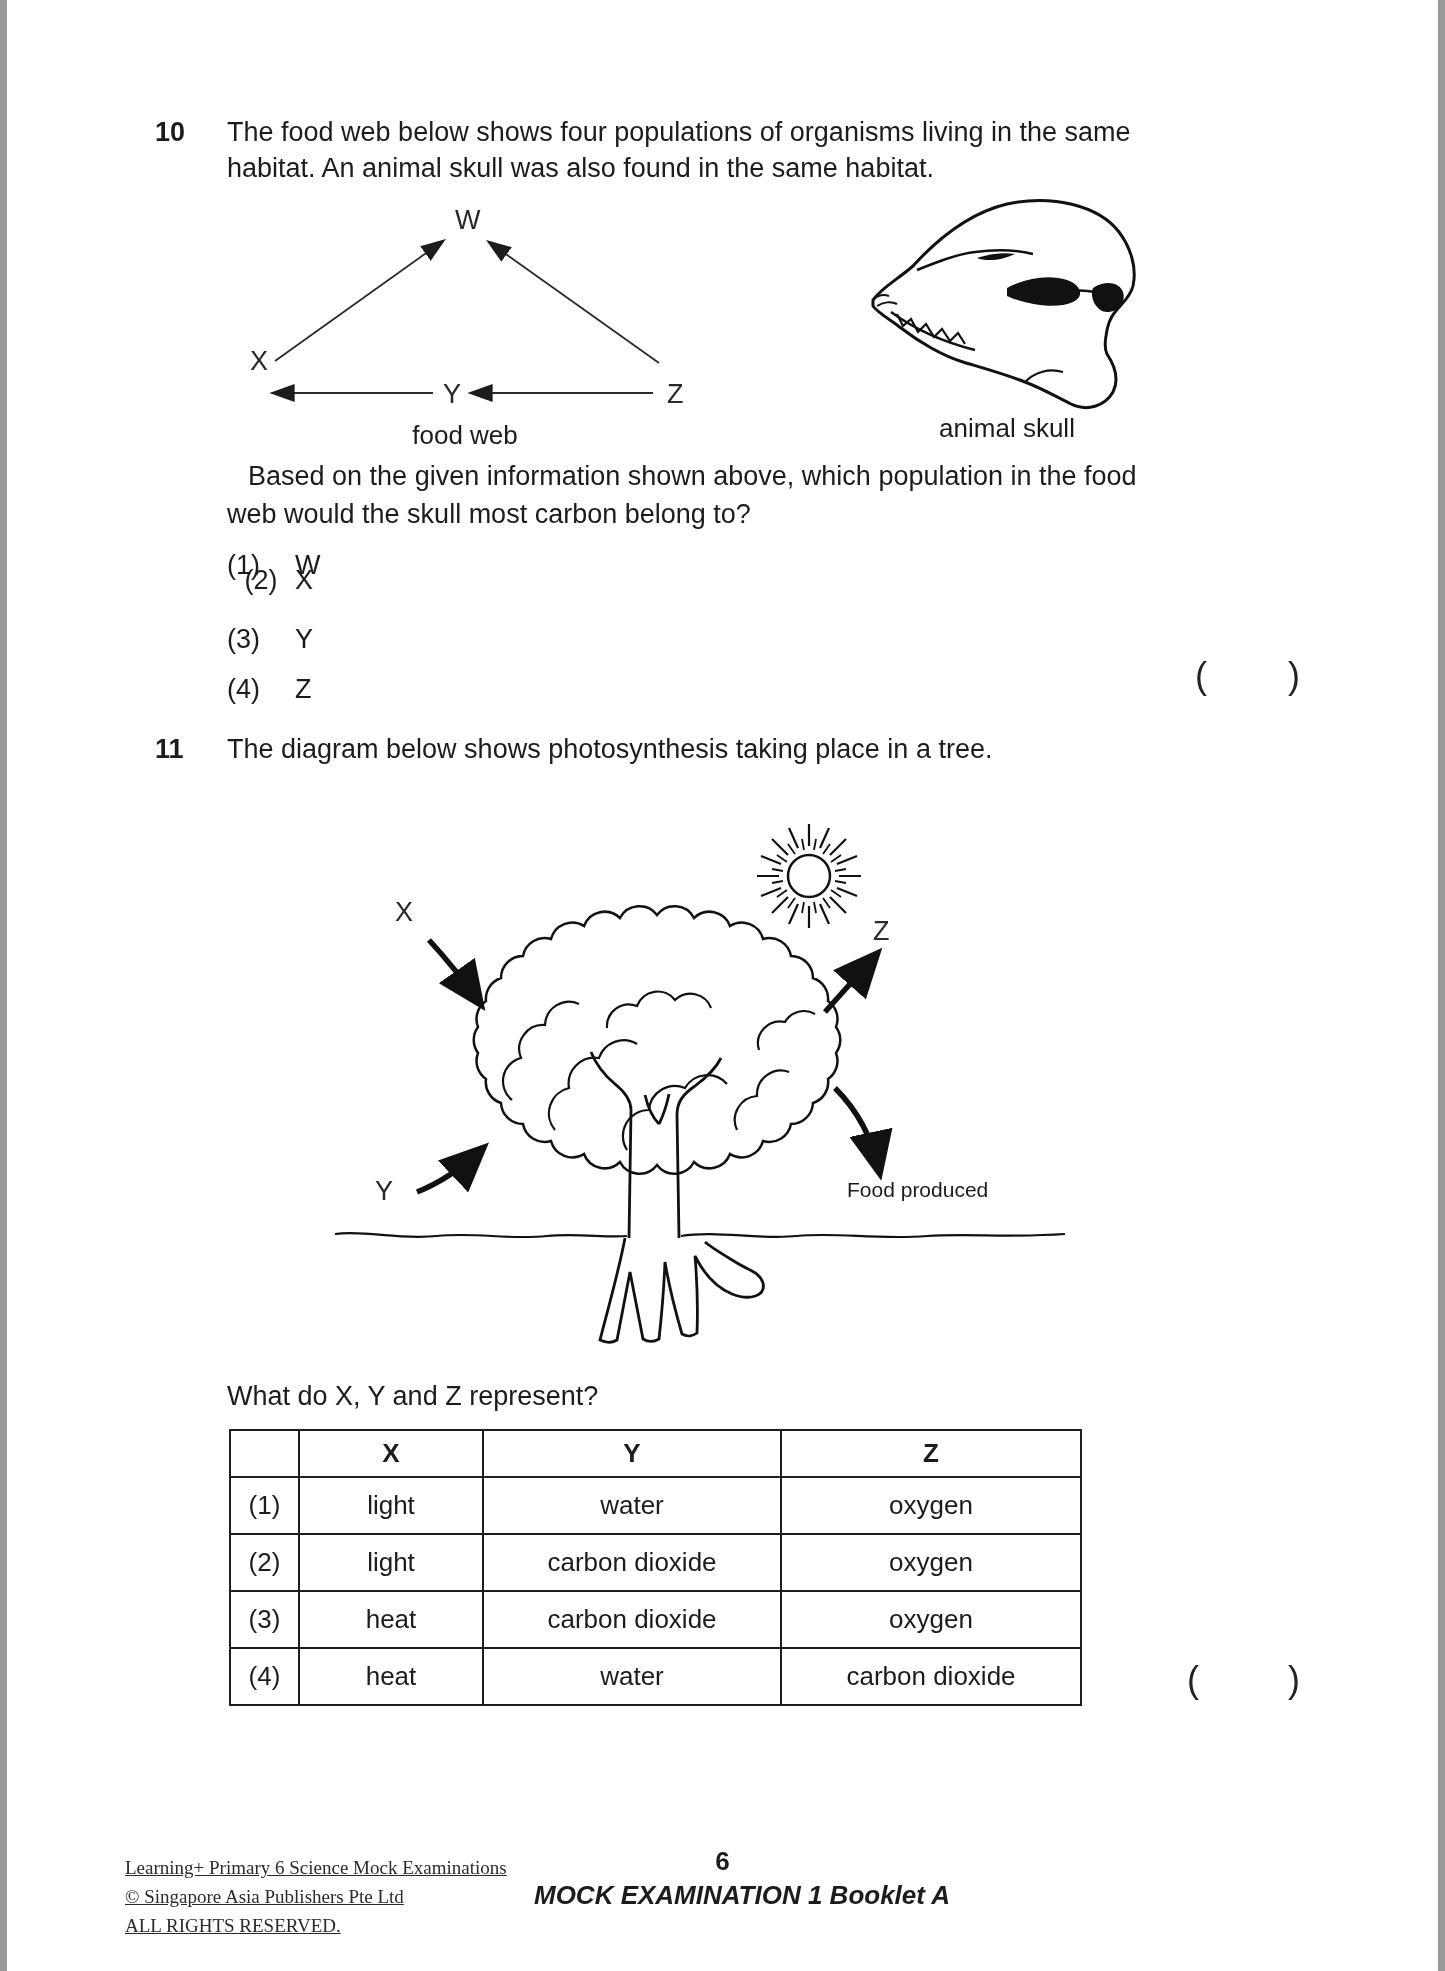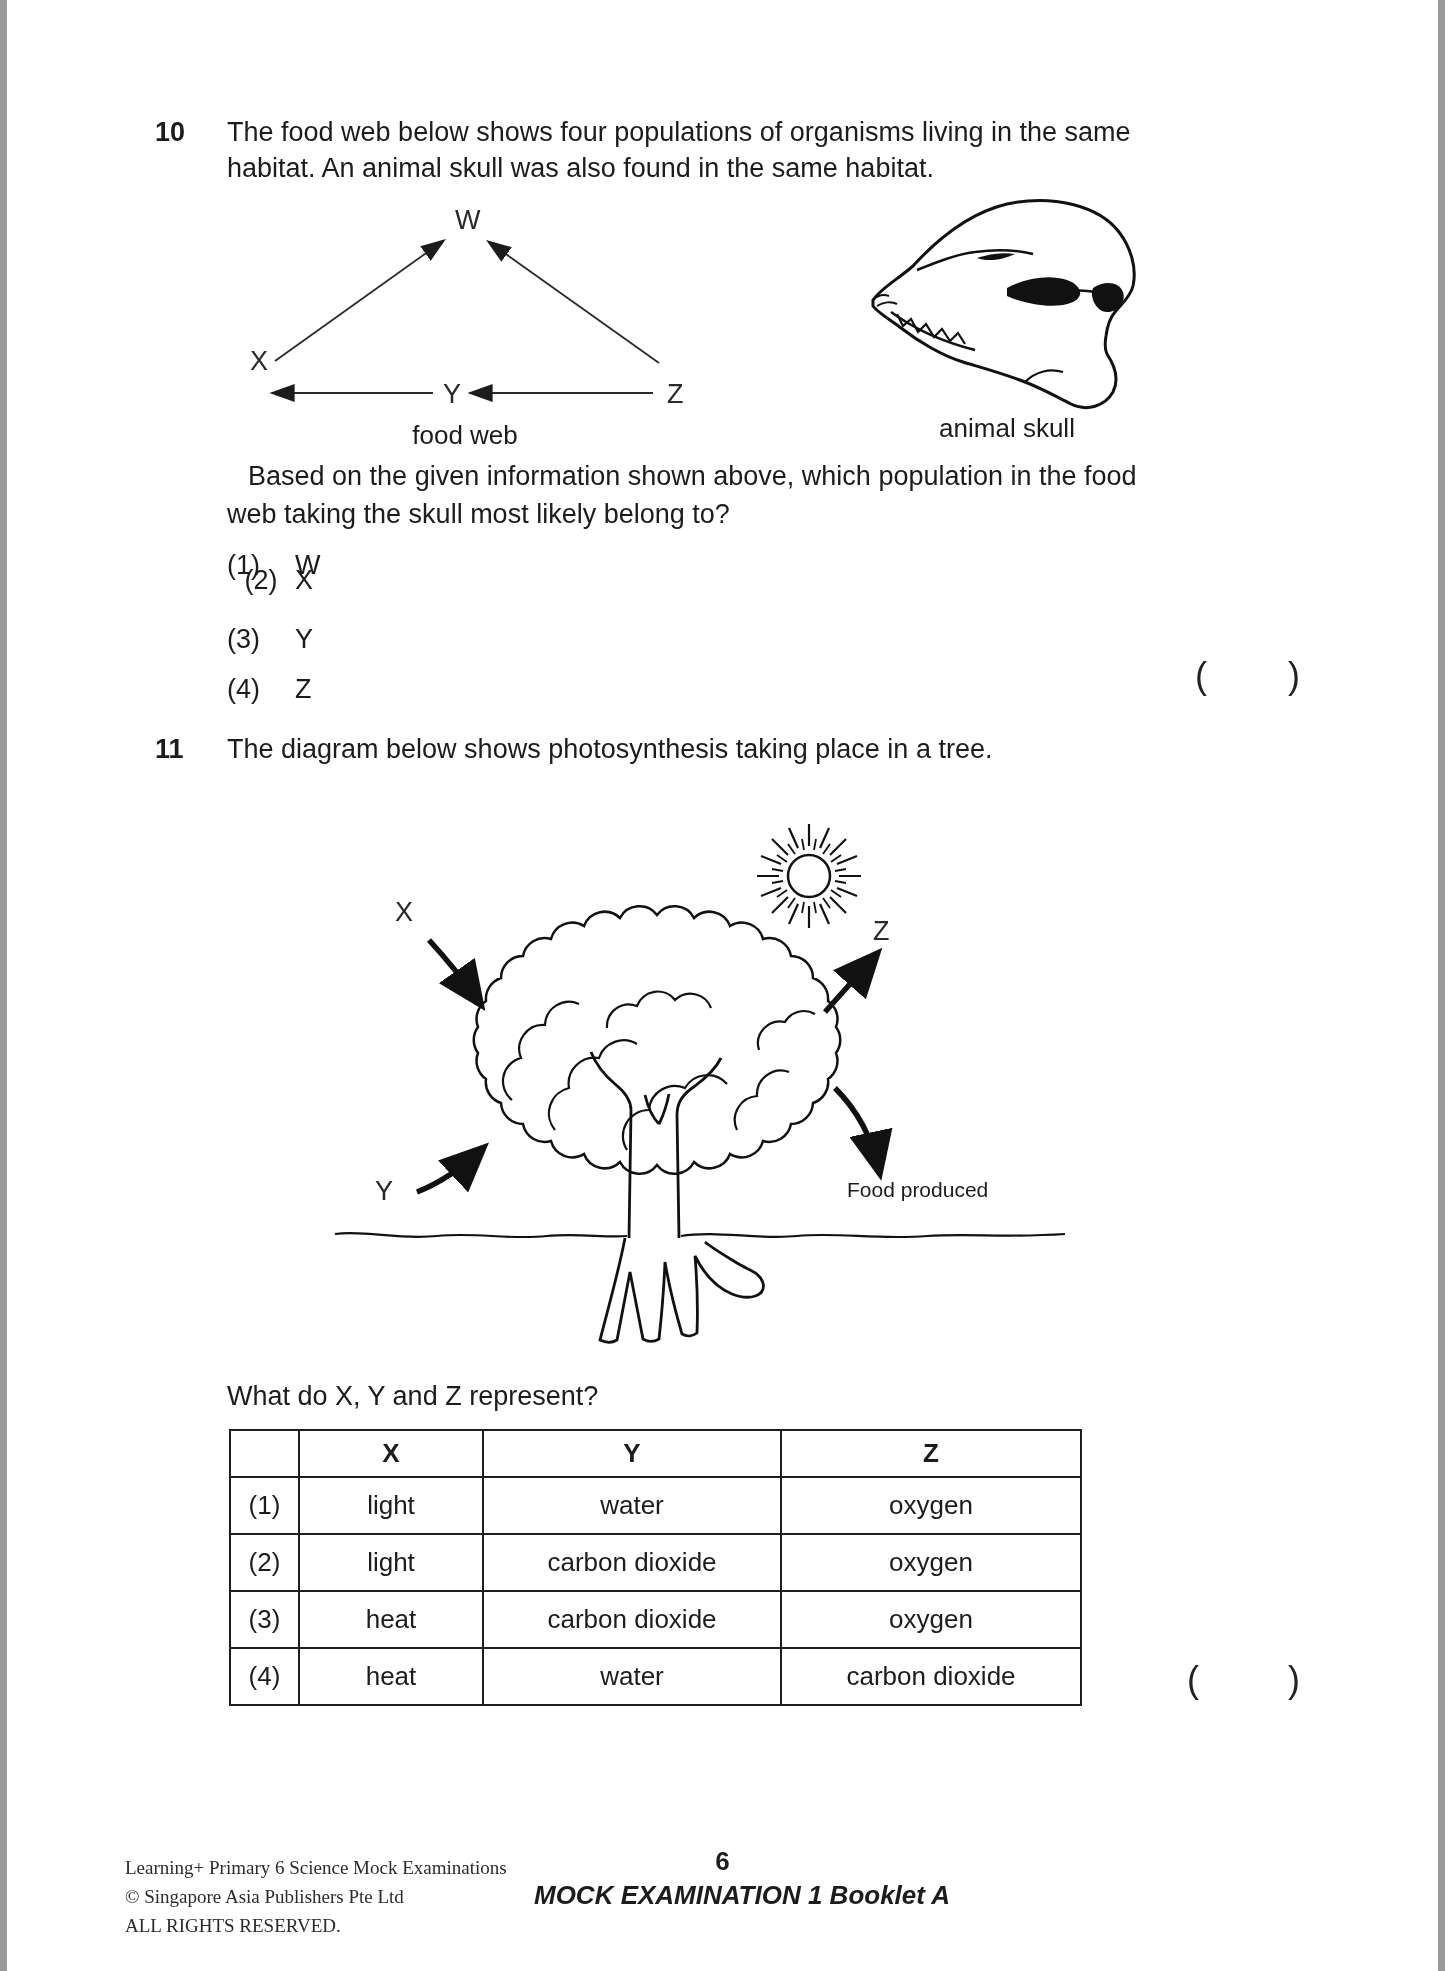--- a/index.html
+++ b/index.html
@@ -16,21 +16,21 @@
   .bracket{font-size:36px;line-height:40px;color:#222;}
   .diagram-label{font-size:27px;line-height:27px;color:#2a2a2a;}
   table.qtable{border-collapse:collapse;table-layout:fixed;}
   table.qtable td,table.qtable th{
     border:2px solid #1e1e1e;font-size:26px;text-align:center;vertical-align:middle;
     font-weight:normal;padding:0;
   }
   table.qtable{border:1px solid #1e1e1e;}
   table.qtable tr.hdr th{font-weight:bold;height:45px;}
   table.qtable tr.datarow td{height:55px;}
-  .footer-left{font-family:"Liberation Serif", serif;font-size:19px;line-height:29px;color:#2b2b2b;}
+  .footer-left{font-family:"Liberation Serif", serif;font-size:19px;line-height:29px;color:#2b2b2b;text-decoration:underline;}
   .footer-center{font-size:26px;font-weight:bold;text-align:center;}
   .footer-title{font-style:italic;}
   svg{display:block;}
 </style>
 </head>
 <body>
 
 <div class="page">
 
   <div class="abs qnum" style="left:148px;top:114px;">10</div>
@@ -66,21 +66,21 @@
     <path d="M40,122 L46,134 L54,127 L61,140 L69,132 L77,145 L85,137 L93,149 L101,141 L108,152" fill="none" stroke="#111111" stroke-width="2.2"></path>
     <path d="M16,108 C20,104 26,102 32,104 M20,114 C26,110 34,109 40,112" fill="none" stroke="#111111" stroke-width="2"></path>
     <path d="M168,190 C178,180 192,176 206,180" fill="none" stroke="#111111" stroke-width="2.2"></path>
     <path d="M150,96 C168,86 192,82 210,88 C224,93 228,104 216,110 C198,118 168,112 150,104 Z" fill="#111111"></path>
     <path d="M236,96 C248,88 262,90 266,100 C269,110 262,120 250,120 C240,120 232,106 236,96 Z" fill="#111111"></path>
     <path d="M120,66 C132,62 146,60 158,62 C146,68 130,70 120,66 Z" fill="#111111"></path>
   </svg>
   <div class="abs caption" style="left:925px;top:413px;width:150px;">animal skull</div>
 
   <div class="abs stem" style="left:220px;top:458px;margin-left:21px;">Based on the given information shown above, which population in the food</div>
-  <div class="abs stem" style="left:220px;top:496px;">web taking the skull most likely belong to?</div>
+  <div class="abs stem" style="left:220px;top:496px;">web would the skull most carbon belong to?</div>
 
   <div class="abs optrow" style="left:220px;top:547px;">
     <span style="display:inline-block;min-width:68px;">(1)</span><span>W</span>
   </div>
   <div class="abs optrow" style="left:220px;top:562px;text-align:center;">
     <span style="display:inline-block;min-width:68px;">(2)</span><span>X</span>
   </div>
   <div class="abs optrow" style="left:220px;top:621px;">
     <span style="display:inline-block;min-width:68px;">(3)</span><span>Y</span>
   </div>

